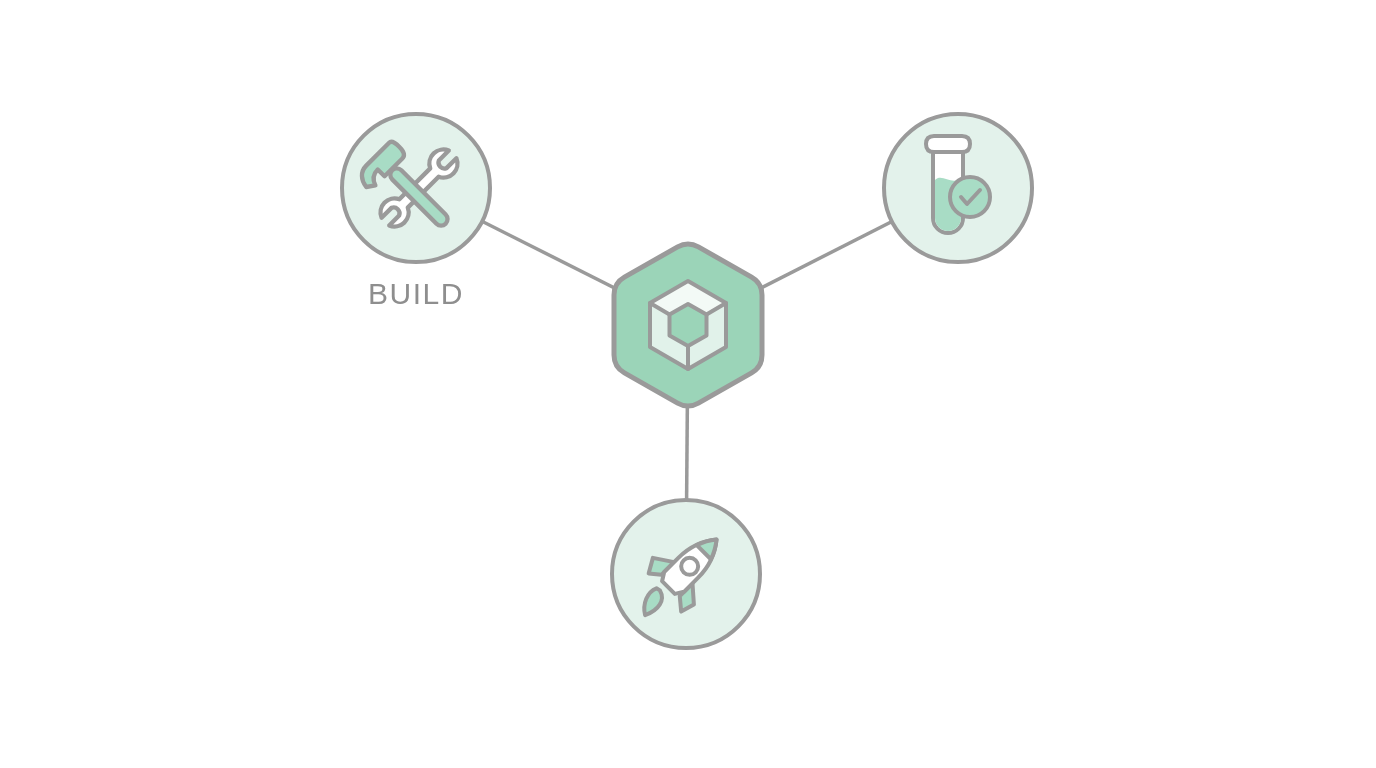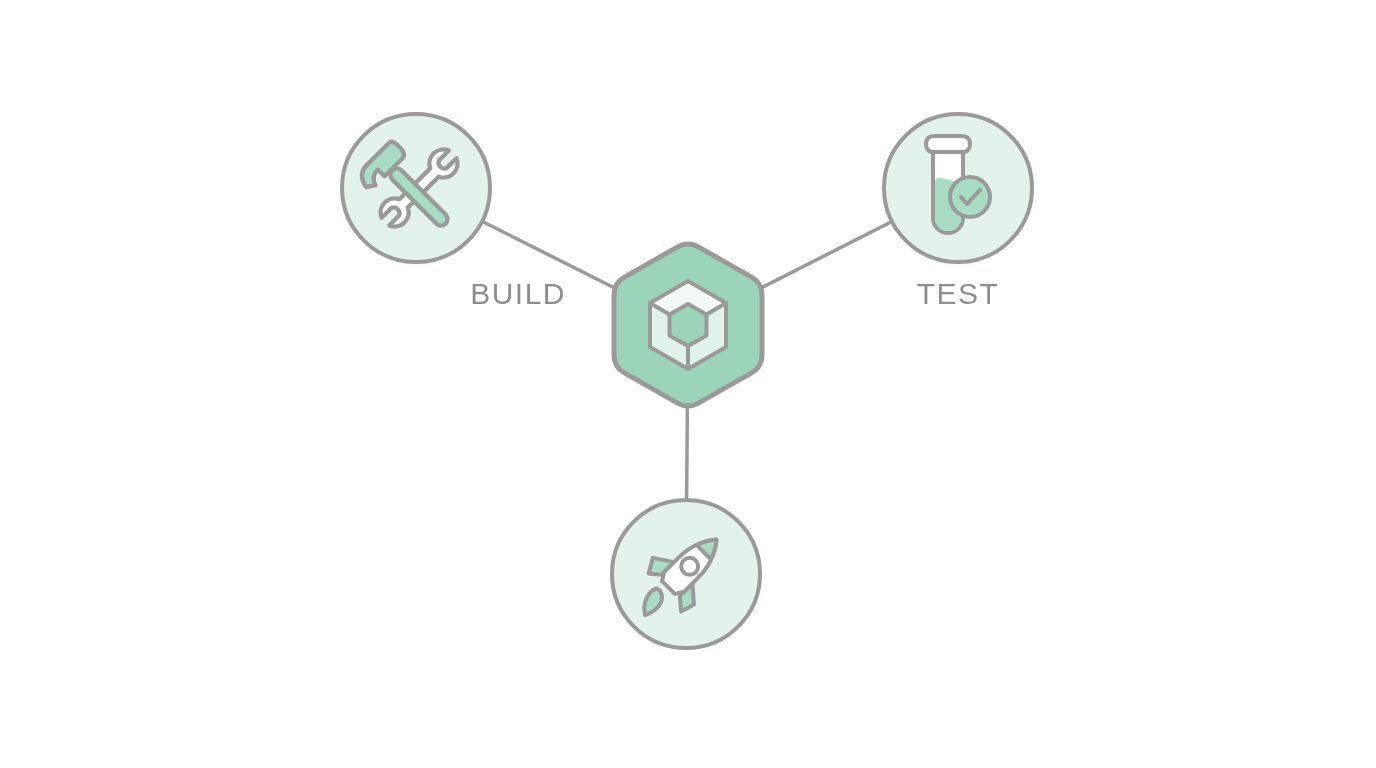--- a/index.html
+++ b/index.html
@@ -112,16 +112,15 @@
         <polygon class="cube-edge" fill="none" points="688,281 726,303 726,347 688,369 650,347 650,303"></polygon>
         <line class="cube-edge" x1="650" y1="303" x2="669.5" y2="314.5"></line>
         <line class="cube-edge" x1="726" y1="303" x2="706.5" y2="314.5"></line>
         <line class="cube-edge" x1="688" y1="369" x2="688" y2="346"></line>
         <polygon class="inner-hex" points="688,304 706.5,314.5 706.5,335.5 688,346 669.5,335.5 669.5,314.5"></polygon>
       </g>
     </g>
 
   </svg>
 
-  <div class="node-label" style="left:266px;top:277px;text-align:right;">BUILD</div>
-  <div class="node-label" style="left:808px;top:277px;">TEST</div>
+  <div class="node-label" style="left:266px;top:277px;">BUILD</div>
 
 </div>
 
 </body></html>

